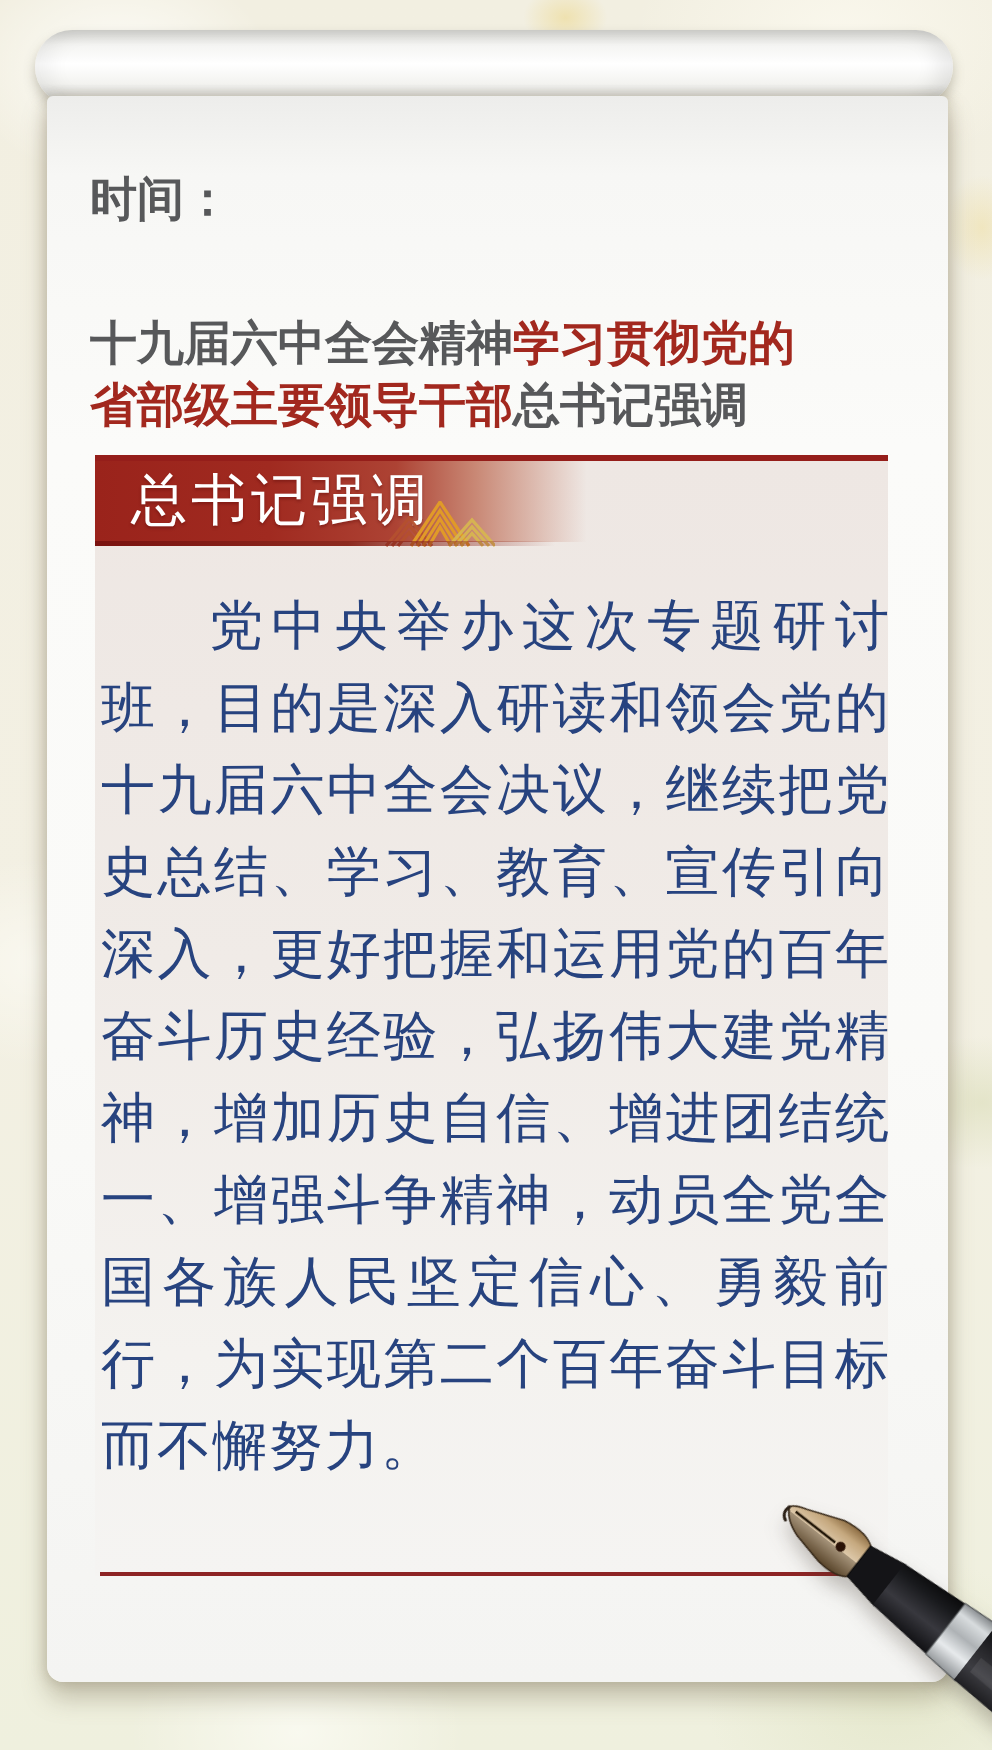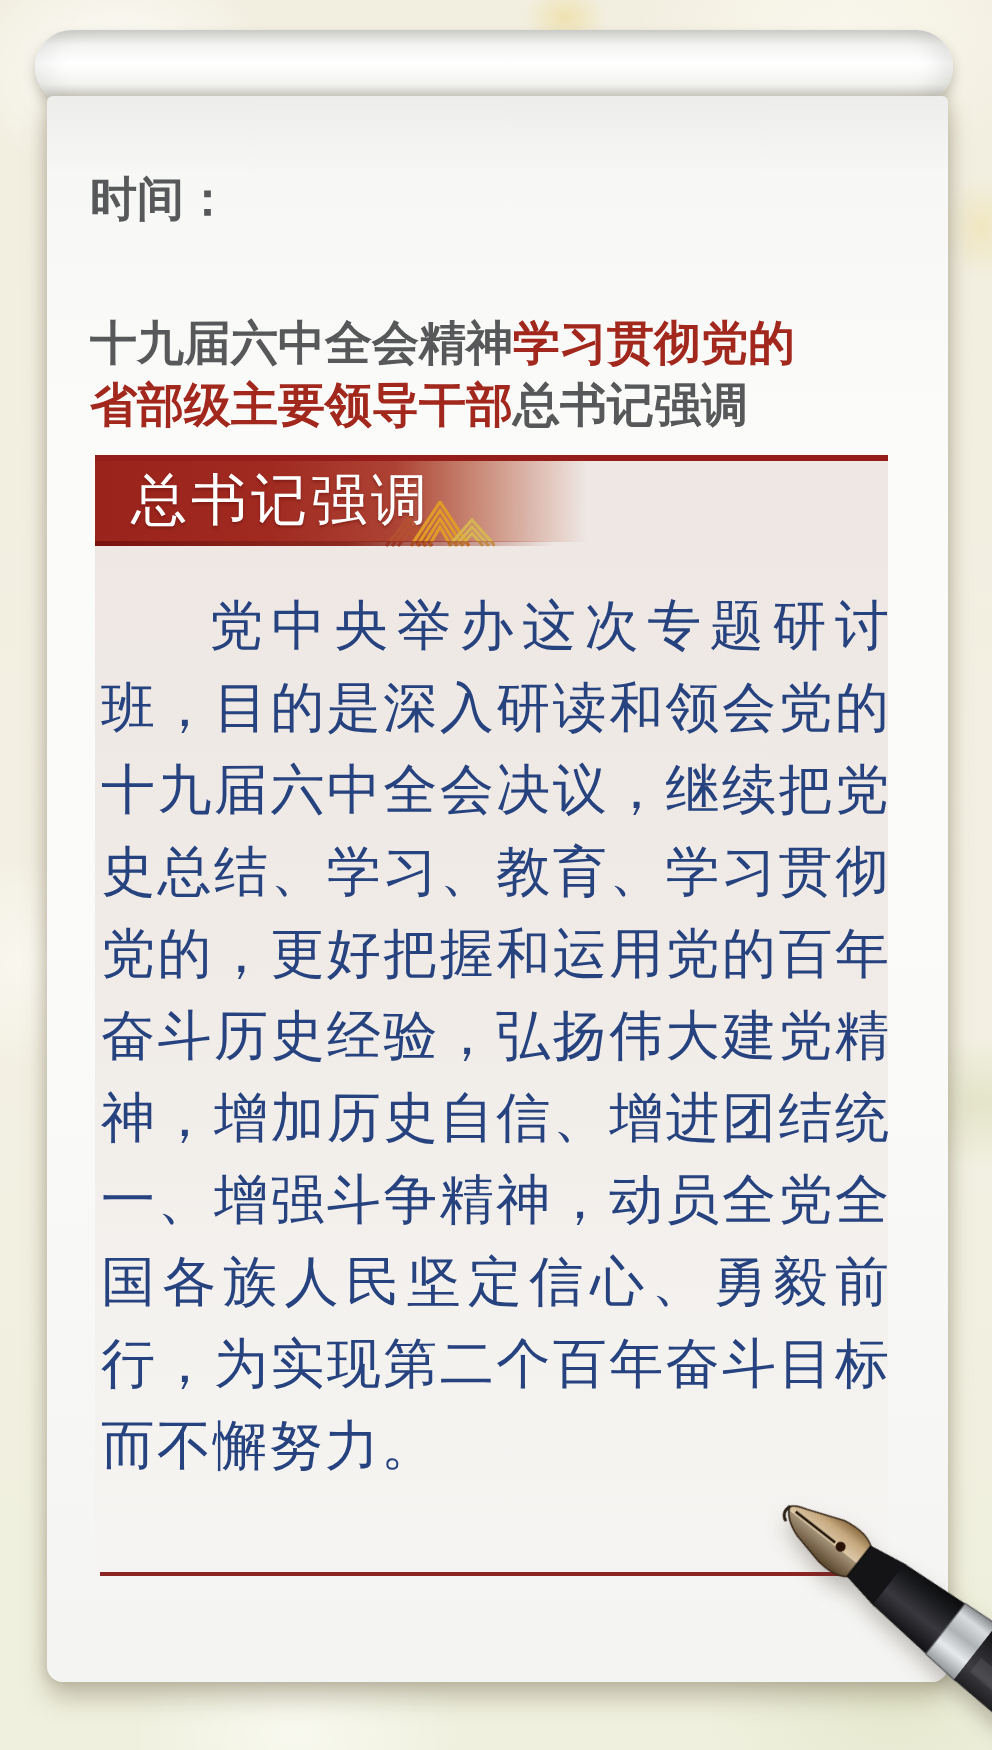--- a/index.html
+++ b/index.html
@@ -114,21 +114,21 @@
         </g>
         <g stroke="#d8b84f" opacity="0.9">
           <path d="M66,45 L89,19 L112,45"></path>
           <path d="M72,45 L89,26 L106,45"></path>
           <path d="M78,45 L89,32.5 L100,45"></path>
         </g>
       </g>
     </svg>
   </div>
 
-  <div class="quote">党中央举办这次专题研讨班，目的是深入研读和领会党的十九届六中全会决议，继续把党史总结、学习、教育、学习贯彻党的，更好把握和运用党的百年奋斗历史经验，弘扬伟大建党精神，增加历史自信、增进团结统一、增强斗争精神，动员全党全国各族人民坚定信心、勇毅前行，为实现第二个百年奋斗目标而不懈努力。</div>
+  <div class="quote">党中央举办这次专题研讨班，目的是深入研读和领会党的十九届六中全会决议，继续把党史总结、学习、教育、宣传引向深入，更好把握和运用党的百年奋斗历史经验，弘扬伟大建党精神，增加历史自信、增进团结统一、增强斗争精神，动员全党全国各族人民坚定信心、勇毅前行，为实现第二个百年奋斗目标而不懈努力。</div>
 
   <div class="divider"></div>
 
   <svg class="pen" width="126" height="720" viewBox="0 0 126 720">
     <defs>
       <linearGradient id="nibGrad" x1="0" y1="0" x2="1" y2="0">
         <stop offset="0" stop-color="#6f5636"></stop>
         <stop offset="0.45" stop-color="#ddc8a9"></stop>
         <stop offset="0.75" stop-color="#c5a87e"></stop>
         <stop offset="1" stop-color="#8c6c42"></stop>

